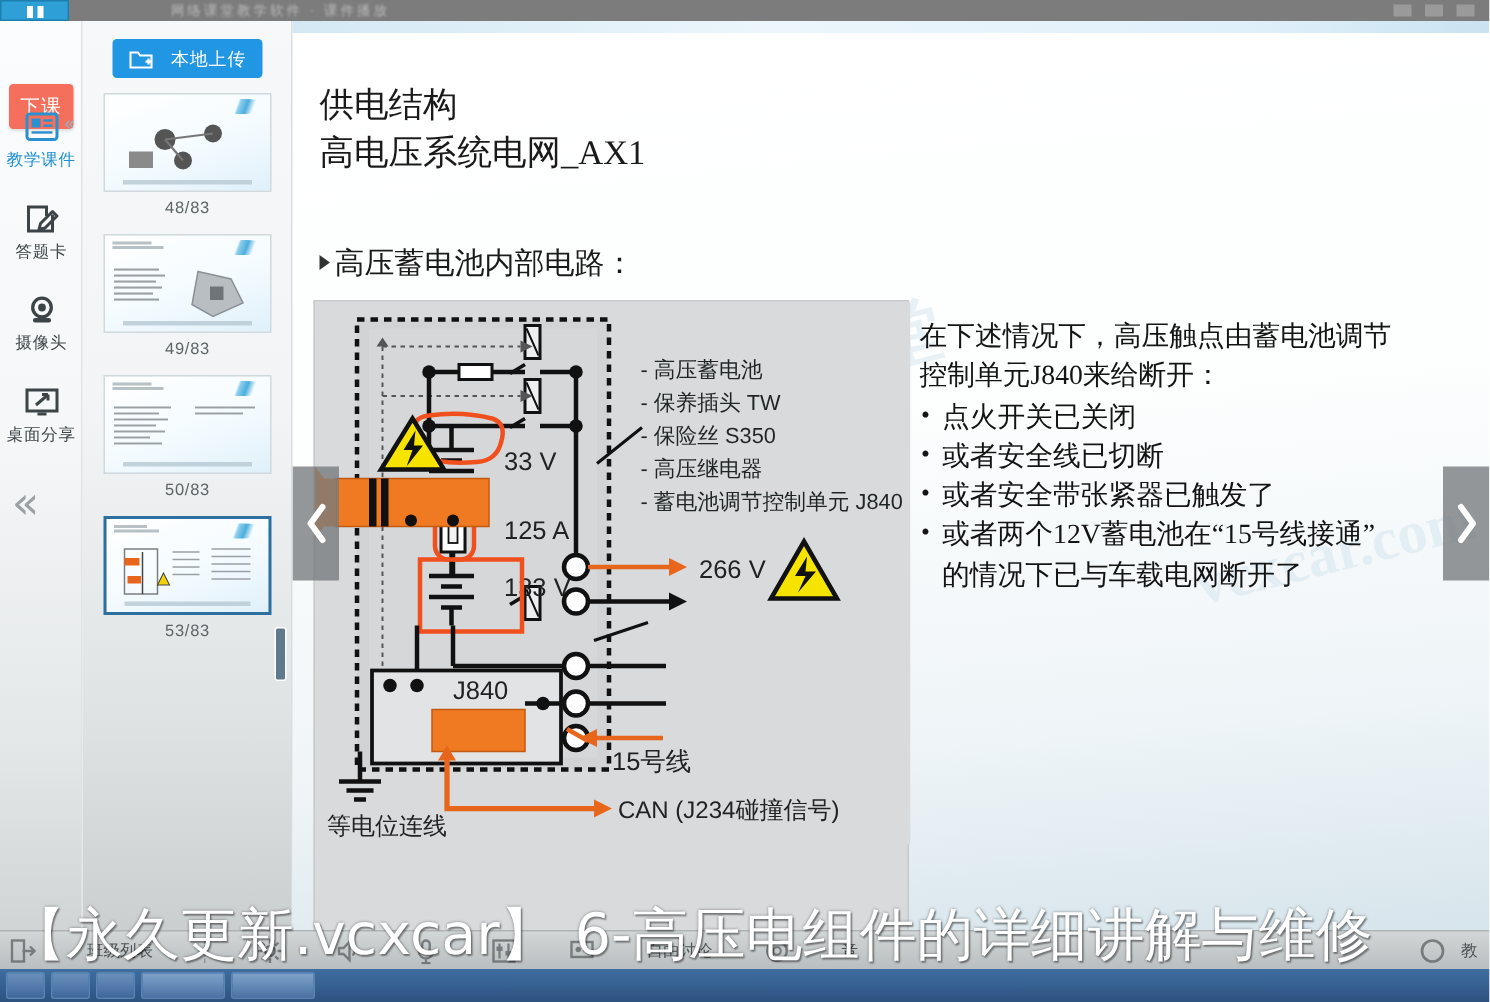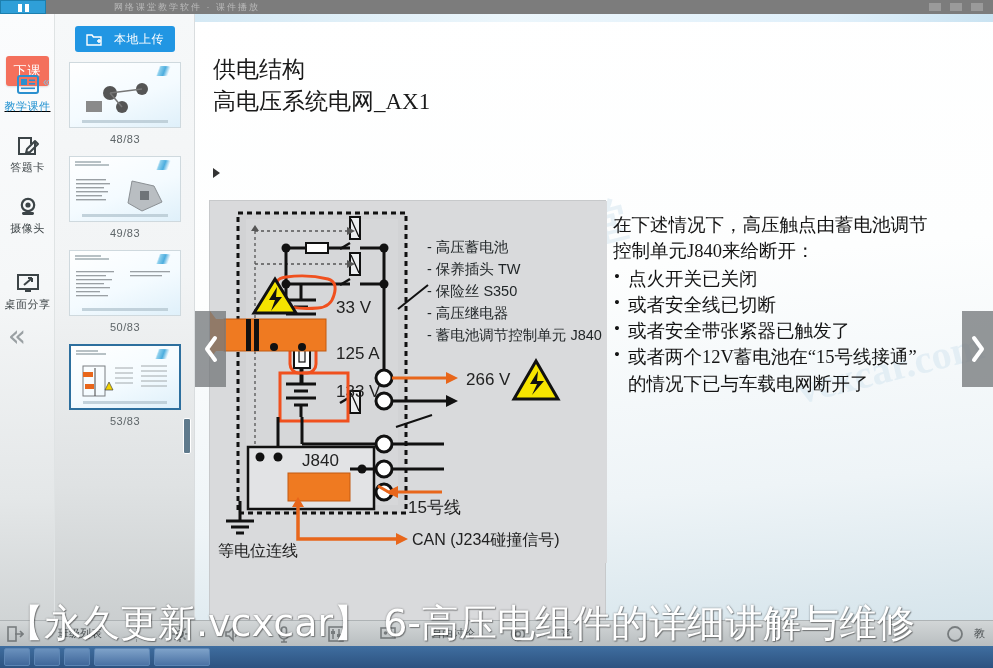--- a/index.html
+++ b/index.html
@@ -243,21 +243,21 @@
       <span></span>
       <span></span>
     </div>
   </div>
 
   <div class="rail">
     <div class="endclass-btn">下课</div>
 
     <div class="collapse-chevron" style="font-size:12px;">«</div>
 
-    <div class="rail-item active" style="top:52px;text-decoration:underline;">
+    <div class="rail-item active" style="top:52px;">
       <span class="ico">
         <svg width="24" height="22" viewBox="0 0 24 22">
           <rect x="2" y="2" width="20" height="17" rx="2" fill="none" stroke="#2b90cf" stroke-width="2"></rect>
           <rect x="5" y="5" width="6" height="6" fill="#2b90cf"></rect>
           <rect x="13" y="5.5" width="6" height="1.6" fill="#2b90cf"></rect>
           <rect x="13" y="9" width="6" height="1.6" fill="#2b90cf"></rect>
           <rect x="5" y="13.5" width="14" height="1.6" fill="#2b90cf"></rect>
         </svg>
       </span>
       <span class="lbl">教学课件</span>
@@ -277,21 +277,21 @@
       <span class="ico">
         <svg width="24" height="22" viewBox="0 0 24 22">
           <circle cx="12" cy="9" r="6.2" fill="none" stroke="#3c4447" stroke-width="2.2"></circle>
           <circle cx="12" cy="9" r="2.6" fill="#3c4447"></circle>
           <rect x="6" y="16" width="12" height="3" rx="1.4" fill="#3c4447"></rect>
         </svg>
       </span>
       <span class="lbl">摄像头</span>
     </div>
 
-    <div class="rail-item" style="top:250px;">
+    <div class="rail-item" style="top:235px;">
       <span class="ico">
         <svg width="24" height="22" viewBox="0 0 24 22">
           <rect x="2" y="3" width="20" height="14" fill="none" stroke="#3c4447" stroke-width="2"></rect>
           <path d="M8 13l7-6" stroke="#3c4447" stroke-width="2"></path>
           <path d="M16 6h-4M16 6v4" stroke="#3c4447" stroke-width="2"></path>
           <rect x="9" y="18" width="6" height="2" fill="#3c4447"></rect>
         </svg>
       </span>
       <span class="lbl">桌面分享</span>
     </div>
@@ -424,21 +424,21 @@
     <div class="stage-topband"></div>
 
     <div class="wm wm-a">超级课堂</div>
     <div class="wm wm-b">vcxcar.com</div>
     <div class="wm wm-c">vcxcar</div>
 
     <div class="slide-title">供电结构
 高电压系统电网_AX1</div>
 
     <div class="slide-sub">
-      <span class="bullet-tri"></span>
+      <span class="bullet-tri"></span><span>高压蓄电池内部电路：</span>
     </div>
 
     <div class="diagram">
       <svg width="397" height="362" viewBox="0 0 397 362">
         <rect x="0" y="0" width="397" height="362" fill="#d9dadc"></rect>
 
         <rect x="28" y="12" width="168" height="300" fill="#d2d3d5" stroke="#111" stroke-width="3" stroke-dasharray="5 4"></rect>
 
         <rect x="36" y="18" width="152" height="286" fill="#d6d7d9"></rect>
 

